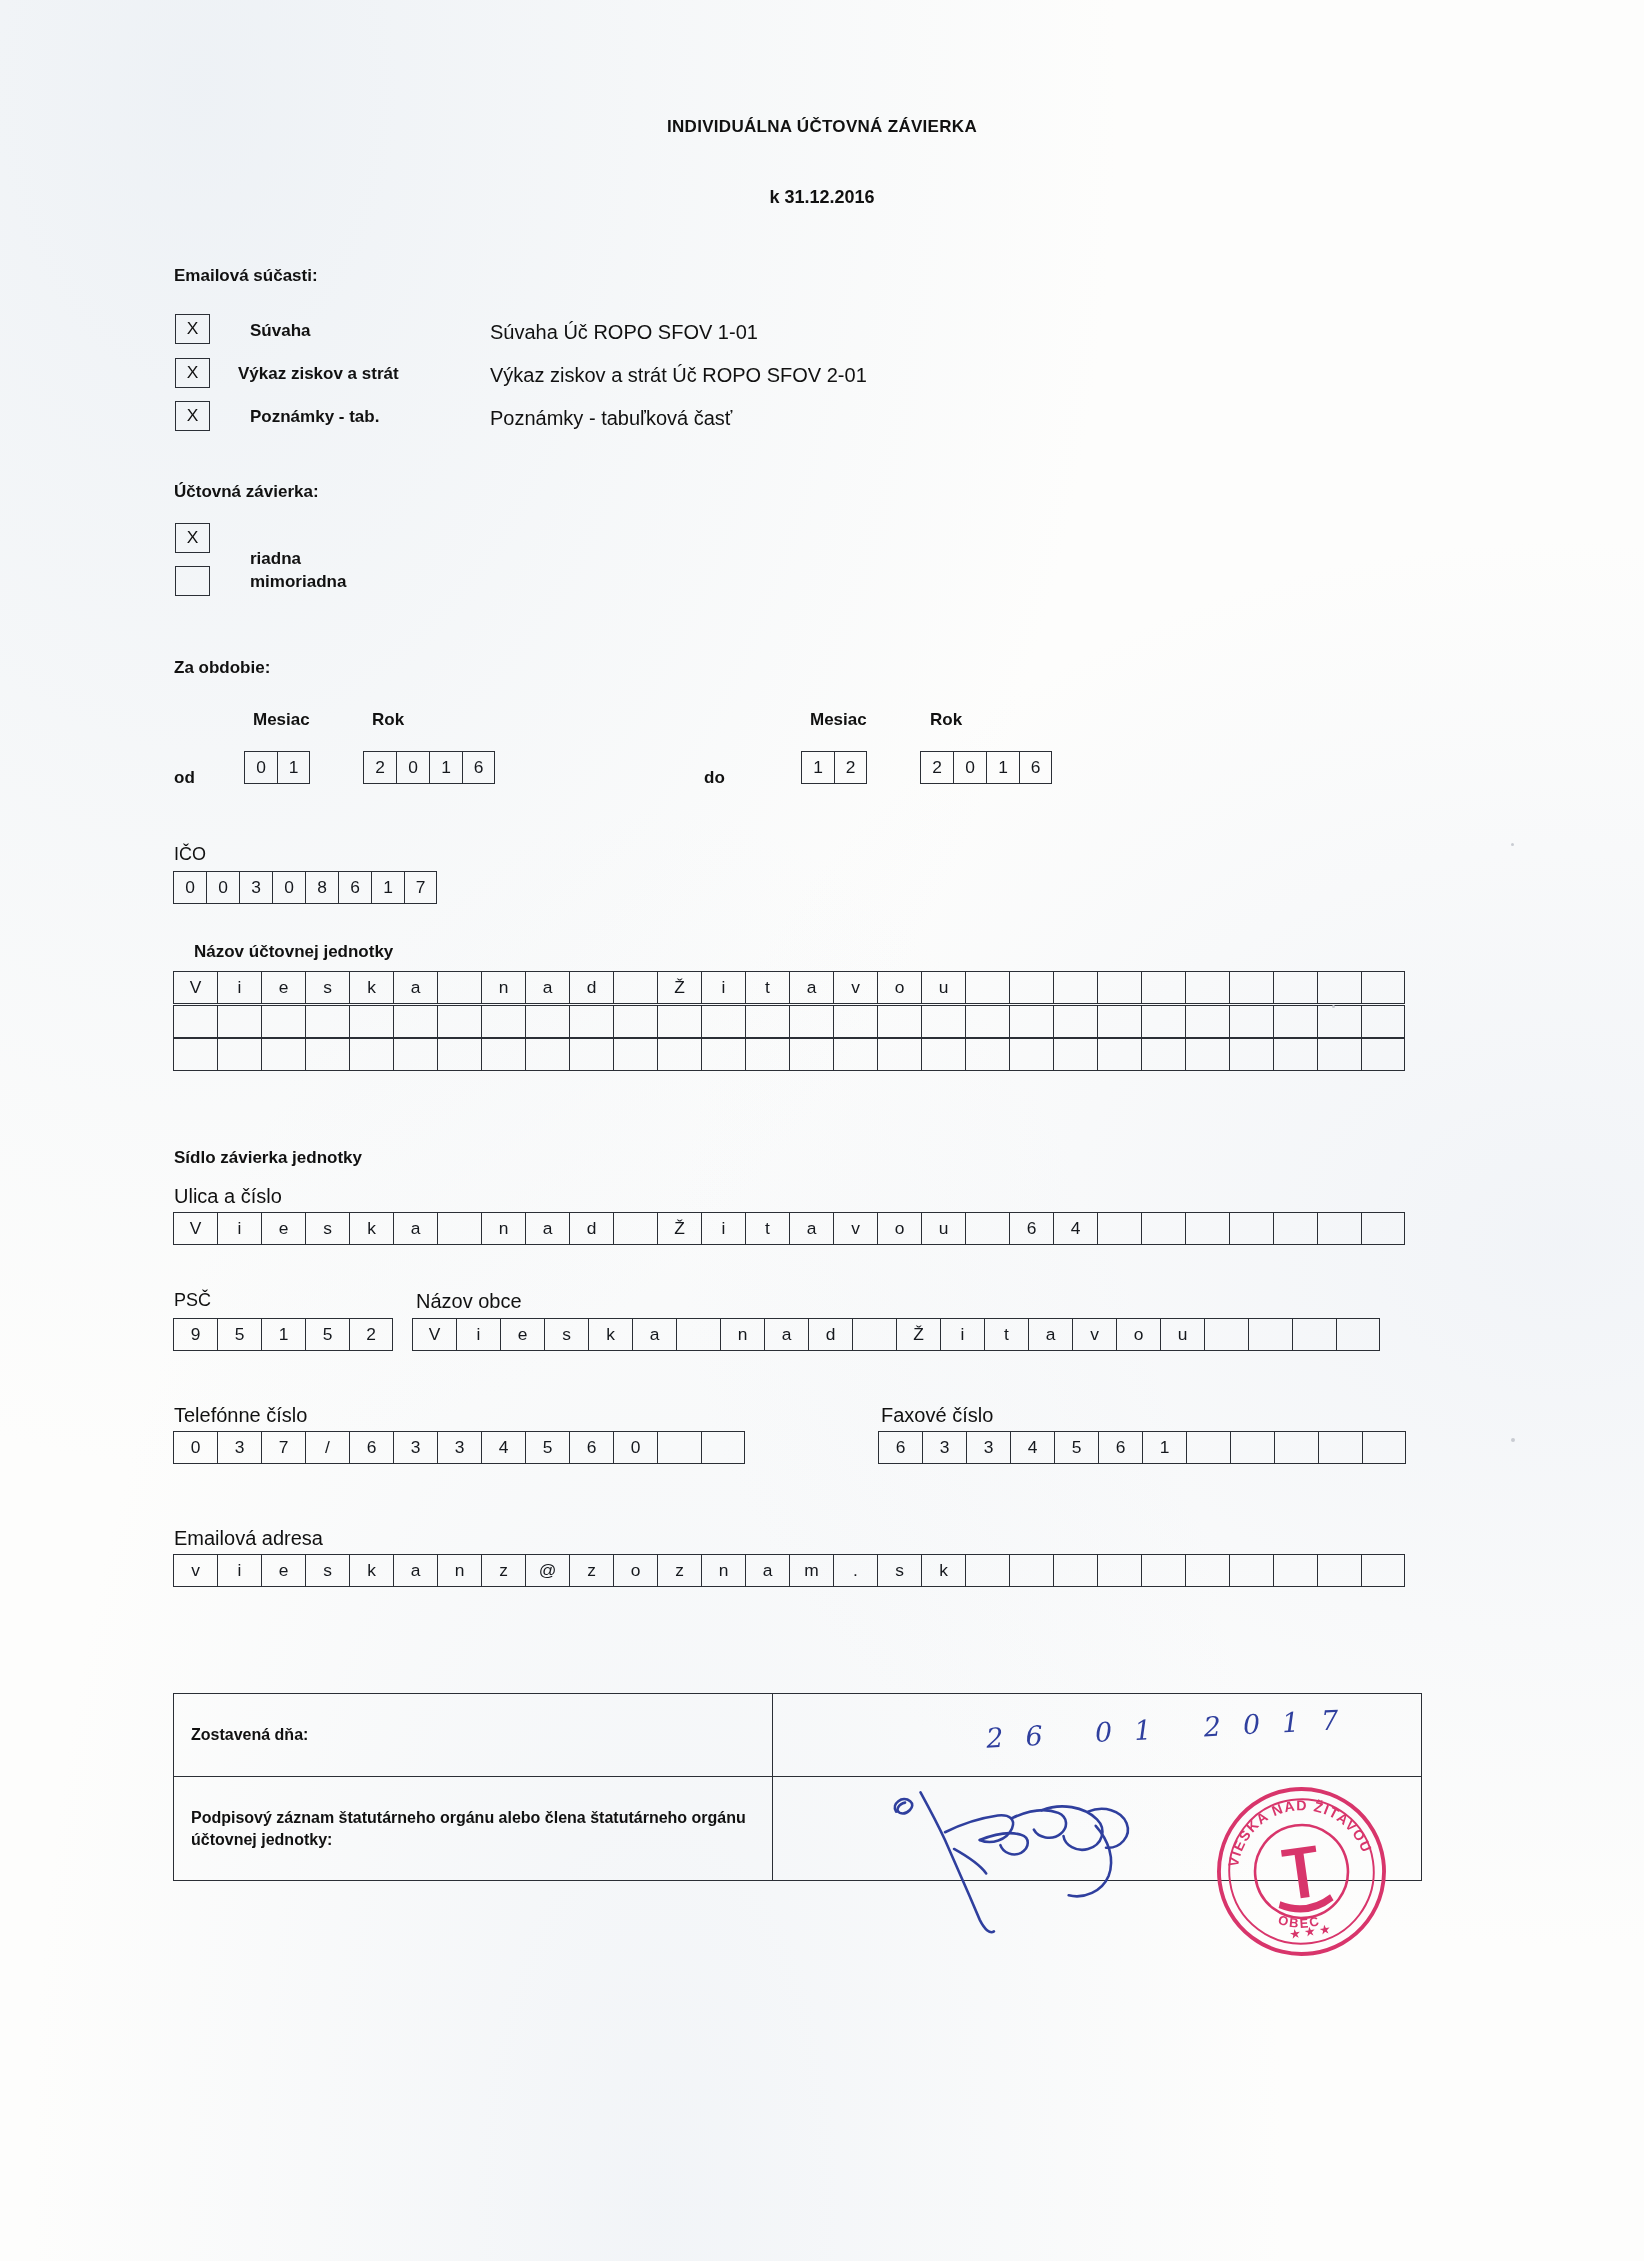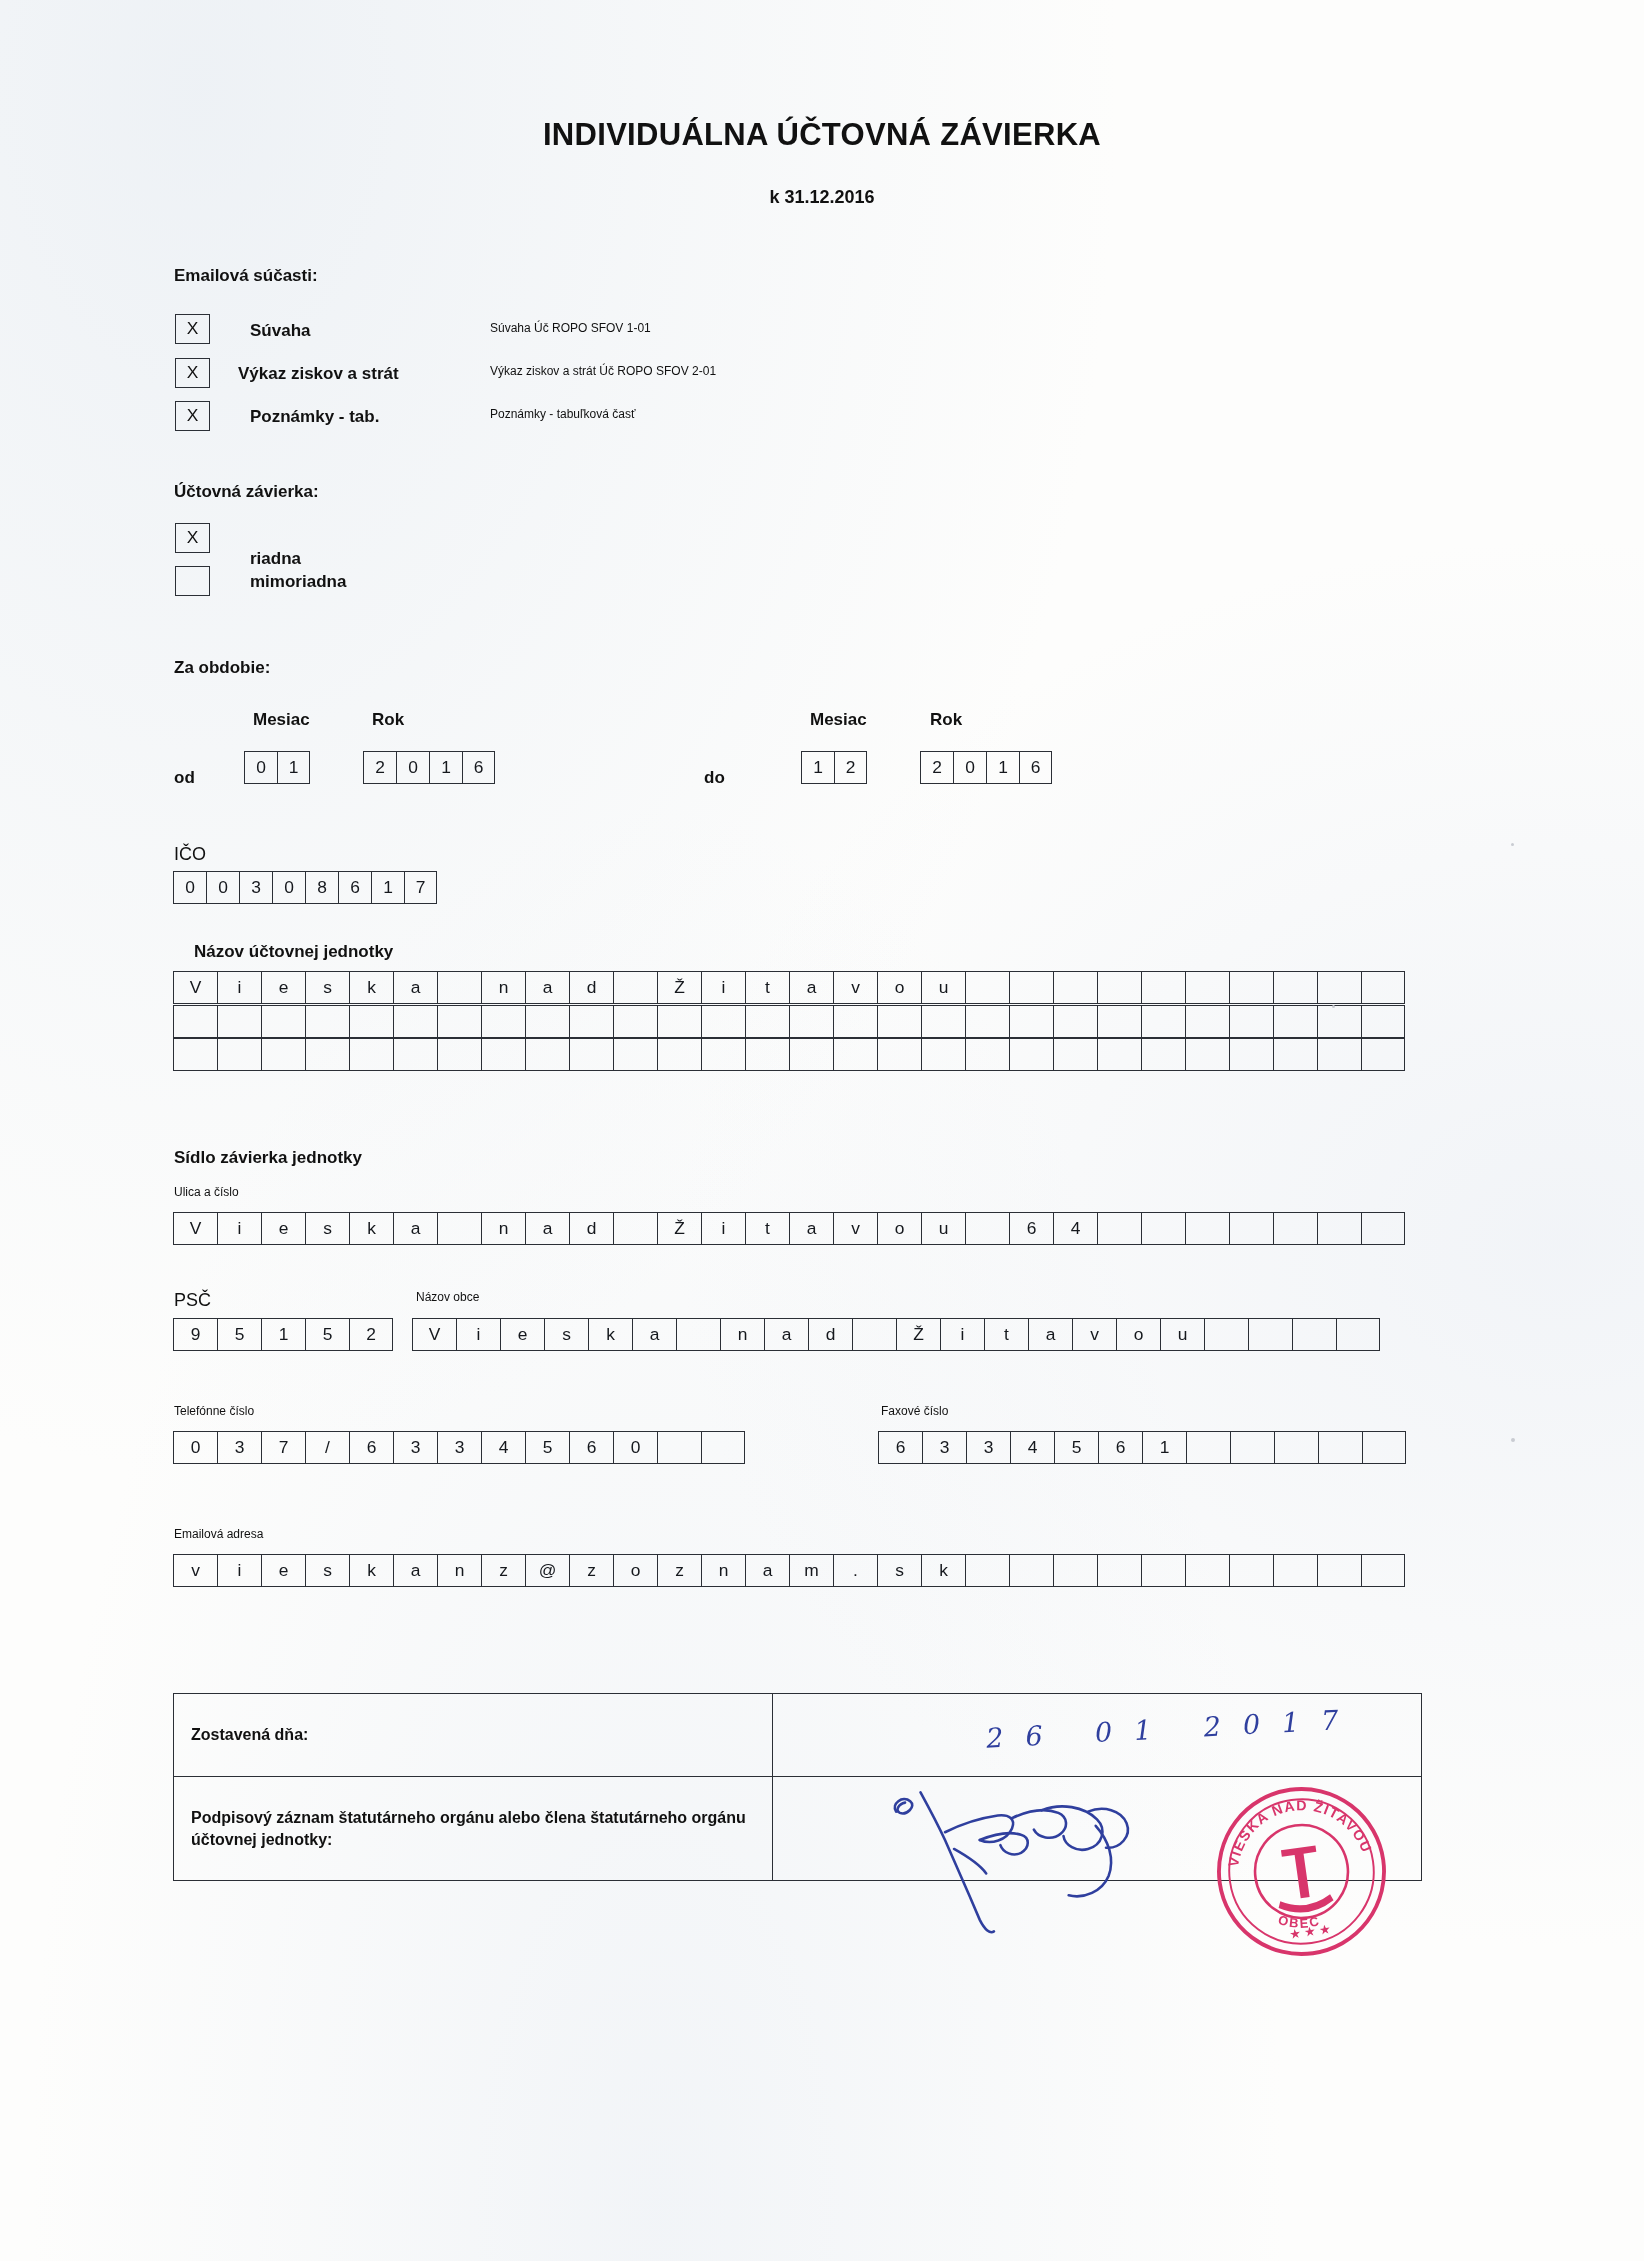--- a/index.html
+++ b/index.html
@@ -33,42 +33,42 @@
     left: 0; top: 0;
     width: 1644px;
     height: 2261px;
   }
 
   .title {
     position: absolute;
     left: 0; right: 0;
     top: 117px;
     text-align: center;
-    font-size: 31px;
+    font-size: 17px;
     font-weight: bold;
     letter-spacing: 0.3px;
   }
   .subtitle {
     position: absolute;
     left: 0; right: 0;
     top: 187px;
     text-align: center;
     font-size: 18px;
     font-weight: bold;
   }
 
   .lbl {
     position: absolute;
     font-size: 17px;
     font-weight: bold;
     white-space: nowrap;
   }
   .lbl-norm {
     position: absolute;
-    font-size: 12px;
+    font-size: 20px;
     font-weight: normal;
     white-space: nowrap;
   }
 
   .chk {
     position: absolute;
     width: 35px;
     height: 30px;
     border: 1.3px solid #2b2f36;
     box-sizing: border-box;

